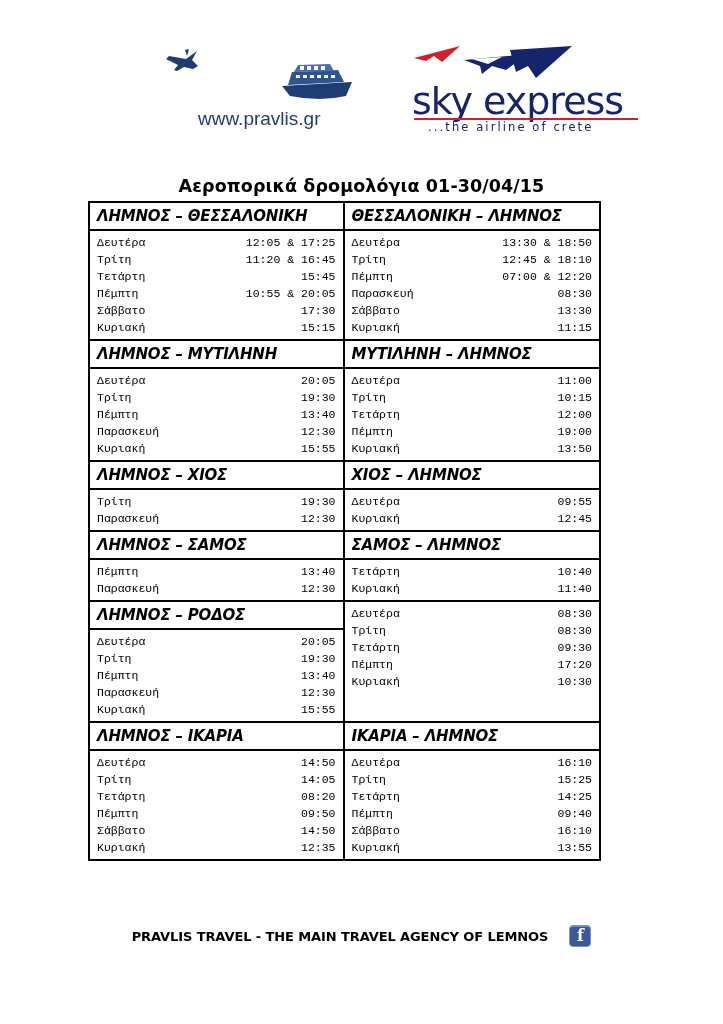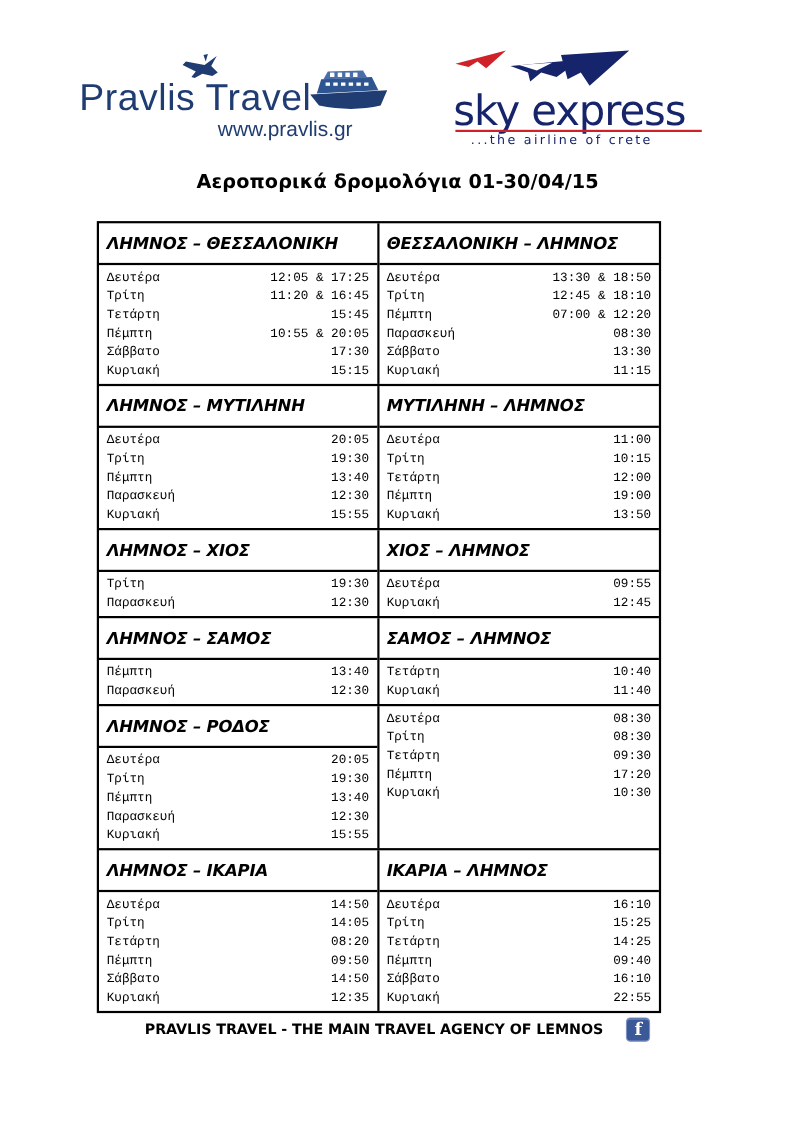--- a/index.html
+++ b/index.html
@@ -113,21 +113,21 @@
     white-space: nowrap;
   }
 
   
   .doc-title {
     text-align: center;
     font-size: 17.5px;
     font-weight: bold;
     font-family: "DejaVu Sans", "Liberation Sans", sans-serif;
     color: #000000;
-    margin-top: 36px;
+    margin-top: 56px;
     letter-spacing: 0.1px;
   }
 
   
   .schedule {
     position: absolute;
     left: 88px;
     top: 201px;
     width: 513px;
     border: 2px solid #000000;
@@ -147,21 +147,21 @@
   .col.left {
     border-right: 2px solid #000000;
   }
 
   .route-head {
     font-size: 15px;
     font-style: italic;
     font-weight: bold;
     font-family: "DejaVu Sans", "Liberation Sans", sans-serif;
     padding: 6px 6px 6px 7px;
-    height: 38px;
+    height: 28px;
     box-sizing: border-box;
     border-bottom: 2px solid #000000;
     white-space: nowrap;
     letter-spacing: -0.2px;
     display: flex;
     align-items: center;
   }
 
   .rows {
     padding: 3px 0 3px 0;
@@ -236,21 +236,20 @@
 <div class="header">
 
   <div class="pravlis-logo">
     <span class="plane-mark">
       <svg viewBox="0 0 40 26" width="40" height="26" aria-hidden="true">
         <path d="M37 3 L26 11 L9 8 L6 11 L18 17 L14 22 L17 23 L24 19 L33 21 L38 18 L32 12 Z" fill="#1f3c73"></path>
         <path d="M25 2 L29 1 L27 8 Z" fill="#1f3c73"></path>
       </svg>
     </span>
 
-    <div class="pravlis-wordmark">Pravlis Travel</div>
 
     <span class="ship-mark">
       <svg viewBox="0 0 74 44" width="74" height="44" aria-hidden="true">
         <path d="M2 28 L72 24 L66 38 Q40 44 10 38 Z" fill="#1f3c73"></path>
         <path d="M8 27 L12 14 L58 12 L64 24 Z" fill="#2f5591"></path>
         <path d="M14 14 L18 7 L50 6 L54 13 Z" fill="#4a6ea8"></path>
         <rect x="20" y="8" width="4" height="4" fill="#ffffff"></rect>
         <rect x="27" y="8" width="4" height="4" fill="#ffffff"></rect>
         <rect x="34" y="8" width="4" height="4" fill="#ffffff"></rect>
         <rect x="41" y="8" width="4" height="4" fill="#ffffff"></rect>
@@ -558,21 +557,21 @@
           <div class="row">
             <span class="day">Πέμπτη</span>
             <span class="times">09:40</span>
           </div>
           <div class="row">
             <span class="day">Σάββατο</span>
             <span class="times">16:10</span>
           </div>
           <div class="row">
             <span class="day">Κυριακή</span>
-            <span class="times">22:55</span>
+            <span class="times">13:55</span>
           </div>
         </div>
       </div>
     </div>
   </div>
 
 <div class="footer">
   <div class="footer-line1">
     <span>PRAVLIS TRAVEL - THE MAIN TRAVEL AGENCY OF LEMNOS</span>
     <span class="fb-icon"></span>

